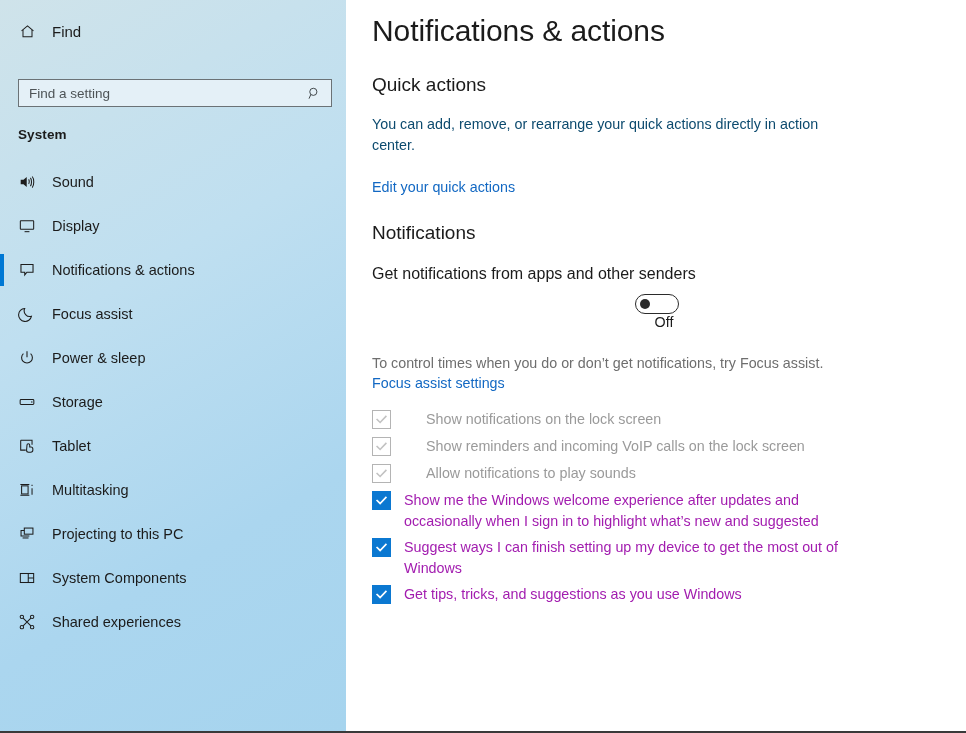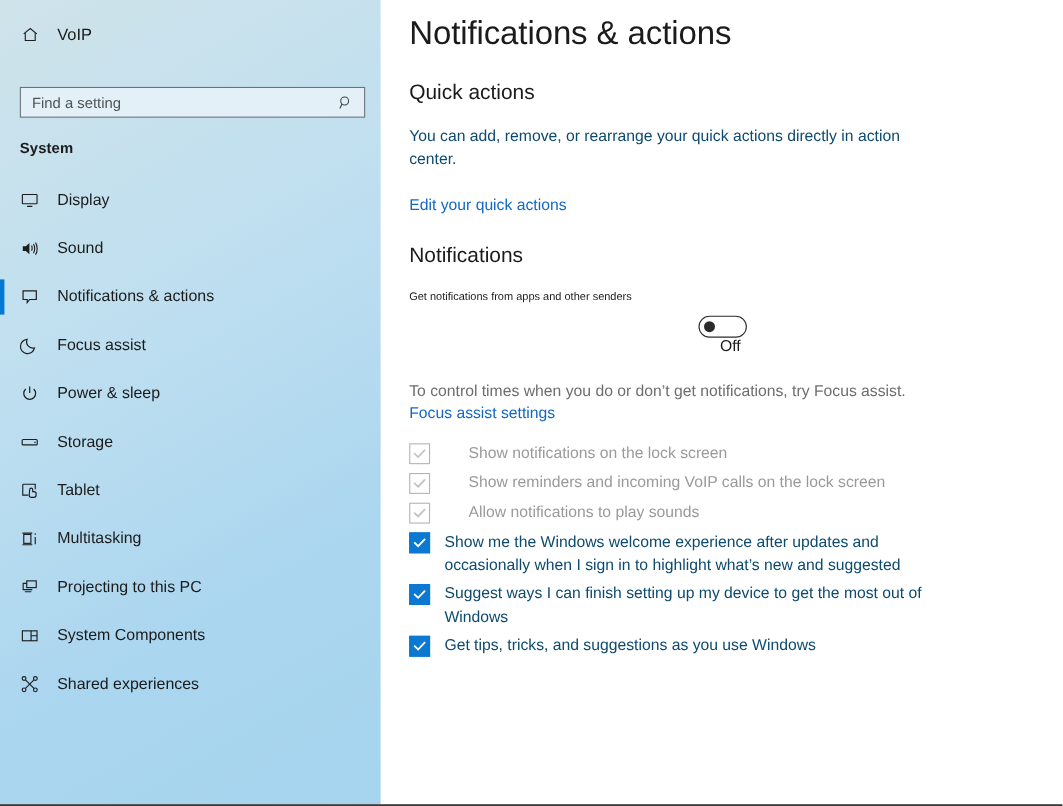--- a/index.html
+++ b/index.html
@@ -154,21 +154,21 @@
   .link {
     display: inline-block;
     font-size: 14.3px;
     color: #1268c3;
     text-decoration: none;
     cursor: pointer;
   }
   .link-row { margin-top: 22px; }
 
   .setting-label {
-    font-size: 10px;
+    font-size: 16px;
     color: #1b1b1b;
     margin: 21px 0 0 0;
   }
 
   .toggle-row {
     display: flex;
     align-items: center;
     margin-top: 11px;
     flex-direction: column;
   }
@@ -232,41 +232,41 @@
   .cbox.checked svg { stroke: #ffffff; }
   .cbox.disabled {
     background: #ffffff;
     border-color: #b4b4b4;
   }
   .cbox.disabled svg { stroke: #c2c2c2; }
   .check-label {
     margin-left: 13px;
     font-size: 14.3px;
     line-height: 21px;
-    color: #0c4a6e;
+    color: #a21caf;
     max-width: 470px;
   }
   .check-row.disabled .check-label { color: #9a9a9a; }
   .check-row.tall { margin-bottom: 5px; }
 </style>
 </head>
 <body>
 
 <div id="app">
 
   <div id="sidebar">
 
     <div class="home-row">
       <span class="home-icon">
         <svg width="17" height="17" viewBox="0 0 20 20" fill="none" stroke="currentColor" stroke-width="1.2">
           <path d="M3 9.2 10 3.4l7 5.8"></path>
           <path d="M4.7 8.2V16.3h10.6V8.2"></path>
         </svg>
       </span>
-      <span class="home-label">VoIP</span>
+      <span class="home-label">Find</span>
     </div>
 
     <div class="search-wrap">
       <div class="search-box">
         <input class="search-input" type="text" placeholder="Find a setting" style="">
         <span class="search-icon">
           <svg width="15" height="15" viewBox="0 0 18 18" fill="none" stroke="currentColor" stroke-width="1.15">
             <circle cx="7.6" cy="7.0" r="4.3"></circle>
             <path d="M4.6 10.2 2.4 15.2"></path>
           </svg>
@@ -275,38 +275,38 @@
     </div>
 
     <div class="group-title">System</div>
 
     <div class="nav-list">
 
       <div class="nav-item">
         <span class="accent"></span>
         <span class="nav-icon">
           <svg width="18" height="18" viewBox="0 0 20 20" fill="none" stroke="currentColor" stroke-width="1.15">
-            <rect x="2.6" y="4.2" width="14.8" height="9.4" rx="0.6"></rect>
-            <path d="M7.3 16.3h5.4"></path>
-          </svg>
-        </span>
-        <span class="nav-label">Display</span>
-      </div>
-
-      <div class="nav-item">
-        <span class="accent"></span>
-        <span class="nav-icon">
-          <svg width="18" height="18" viewBox="0 0 20 20" fill="none" stroke="currentColor" stroke-width="1.15">
             <path d="M3 7.6h3.1L9.7 4.4v11.2L6.1 12.4H3z" fill="currentColor" stroke="none"></path>
             <path d="M11.8 7.0c.9 1.1.9 4 0 5.1"></path>
             <path d="M13.8 5.4c1.6 1.9 1.6 7.3 0 9.2"></path>
             <path d="M15.8 3.9c2.3 2.7 2.3 9.6 0 12.3"></path>
           </svg>
         </span>
         <span class="nav-label">Sound</span>
+      </div>
+
+      <div class="nav-item">
+        <span class="accent"></span>
+        <span class="nav-icon">
+          <svg width="18" height="18" viewBox="0 0 20 20" fill="none" stroke="currentColor" stroke-width="1.15">
+            <rect x="2.6" y="4.2" width="14.8" height="9.4" rx="0.6"></rect>
+            <path d="M7.3 16.3h5.4"></path>
+          </svg>
+        </span>
+        <span class="nav-label">Display</span>
       </div>
 
       <div class="nav-item selected">
         <span class="accent"></span>
         <span class="nav-icon">
           <svg width="18" height="18" viewBox="0 0 20 20" fill="none" stroke="currentColor" stroke-width="1.2">
             <path d="M3.3 3.9h13.4v8.6H9.9l-2.4 3.1v-3.1H3.3z"></path>
           </svg>
         </span>
         <span class="nav-label">Notifications &amp; actions</span>

